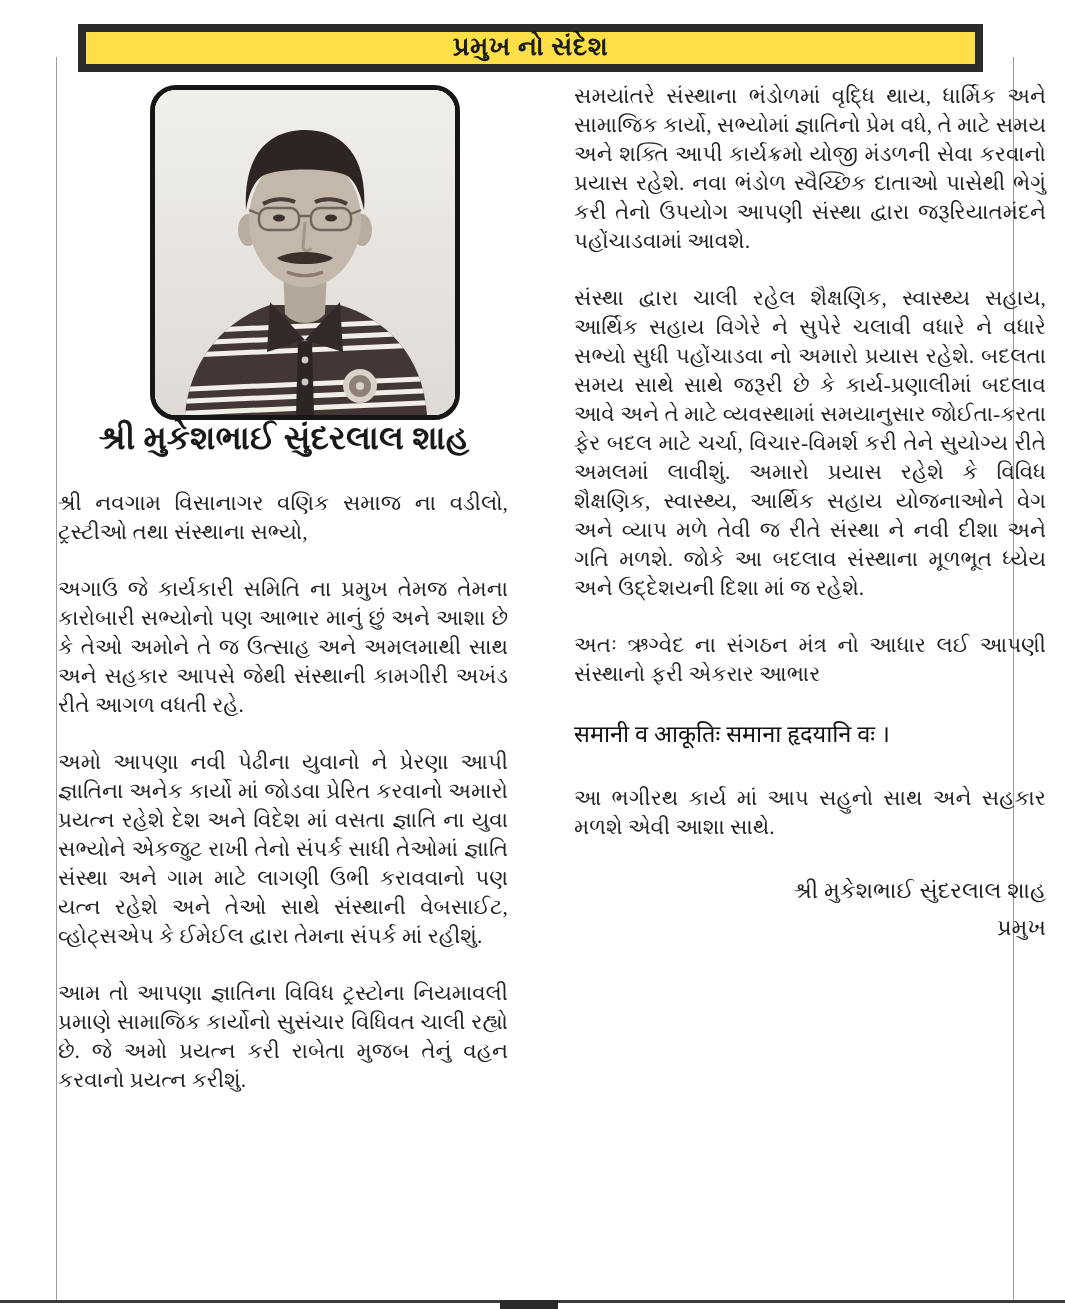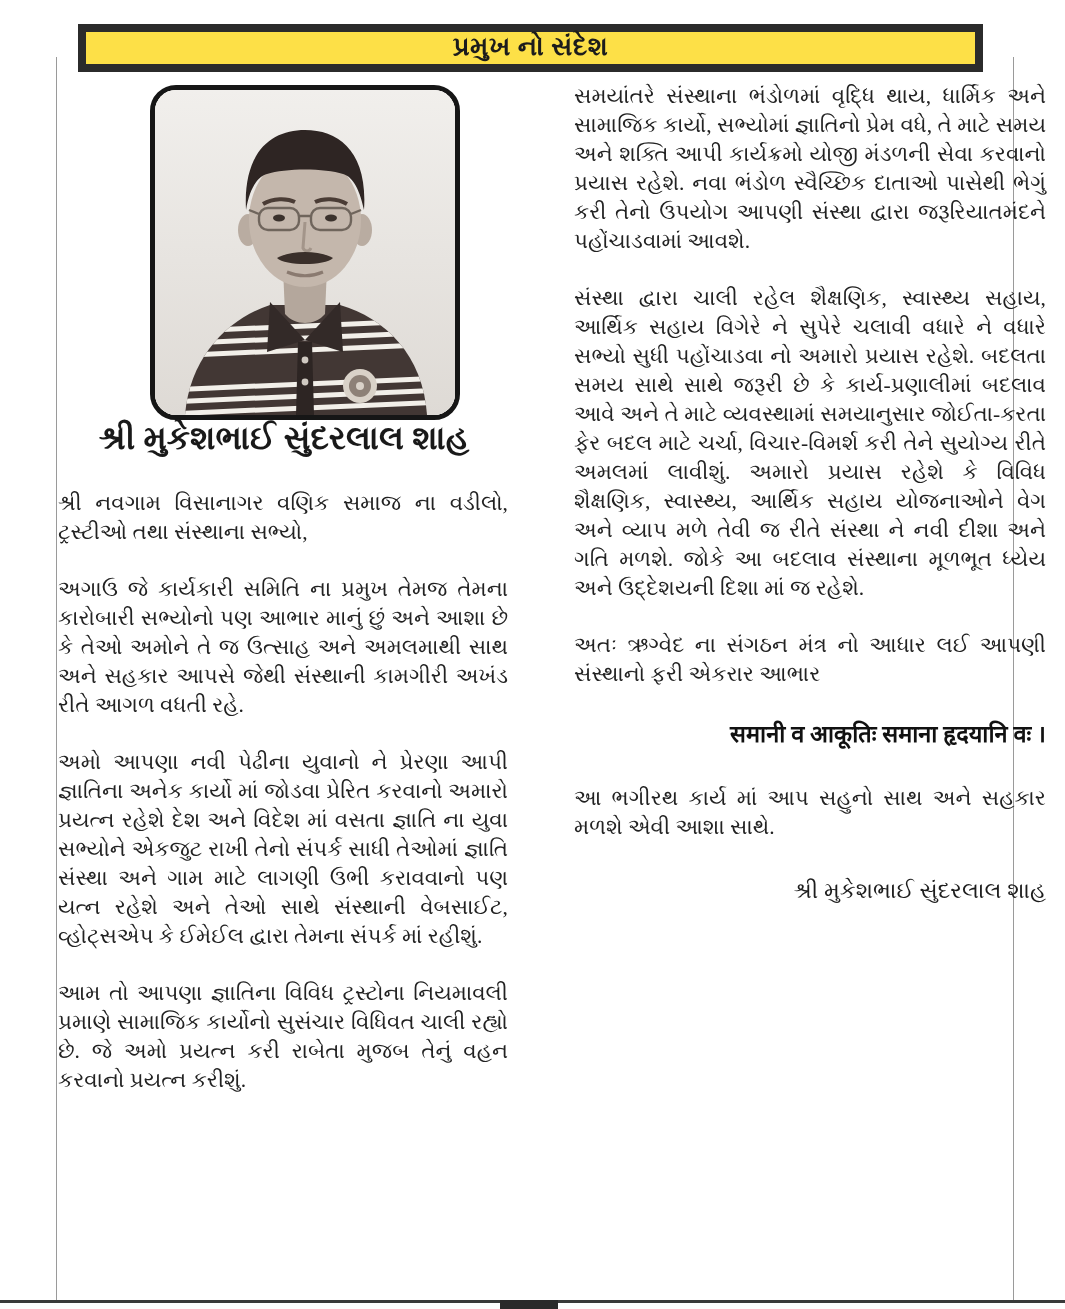--- a/index.html
+++ b/index.html
@@ -37,21 +37,21 @@
     text-align:center;font-size:33px;font-weight:600;color:#191919;
   }
   .col{
     position:absolute;font-size:21.5px;line-height:29px;color:#222;
     text-align:justify;
   }
   .col p{margin:0 0 28px 0;}
   .col-left{left:58px;top:489px;width:450px;}
   .col-right{left:534px;top:82px;width:472px;margin-left:40px;}
   .shloka{
-    text-align:right;font-weight:bold;font-size:23.5px;line-height:35px;
+    text-align:left;font-weight:normal;font-size:23.5px;line-height:35px;
     color:#111;margin:4px 0 32px 0;
   }
   .signature{
     text-align:right;font-size:22.5px;line-height:37px;color:#1d1d1d;margin-top:30px;
   }
   .sig-line{display:block;}
 </style>
 </head>
 <body>
 
@@ -145,14 +145,15 @@
 <div class="col col-right">
   <p>સમયાંતરે સંસ્થાના ભંડોળમાં વૃદ્ધિ થાય, ધાર્મિક અને સામાજિક કાર્યો, સભ્યોમાં જ્ઞાતિનો પ્રેમ વધે, તે માટે સમય અને શક્તિ આપી કાર્યક્રમો યોજી મંડળની સેવા કરવાનો પ્રયાસ રહેશે. નવા ભંડોળ સ્વૈચ્છિક દાતાઓ પાસેથી ભેગું કરી તેનો ઉપયોગ આપણી સંસ્થા દ્વારા જરૂરિયાતમંદને પહોંચાડવામાં આવશે.</p>
   <p>સંસ્થા દ્વારા ચાલી રહેલ શૈક્ષણિક, સ્વાસ્થ્ય સહાય, આર્થિક સહાય વિગેરે ને સુપેરે ચલાવી વધારે ને વધારે સભ્યો સુધી પહોંચાડવા નો અમારો પ્રયાસ રહેશે. બદલતા સમય સાથે સાથે જરૂરી છે કે કાર્ય-પ્રણાલીમાં બદલાવ આવે અને તે માટે વ્યવસ્થામાં સમયાનુસાર જોઈતા-કરતા ફેર બદલ માટે ચર્ચા, વિચાર-વિમર્શ કરી તેને સુયોગ્ય રીતે અમલમાં લાવીશું. અમારો પ્રયાસ રહેશે કે વિવિધ શૈક્ષણિક, સ્વાસ્થ્ય, આર્થિક સહાય યોજનાઓને વેગ અને વ્યાપ મળે તેવી જ રીતે સંસ્થા ને નવી દીશા અને ગતિ મળશે. જોકે આ બદલાવ સંસ્થાના મૂળભૂત ધ્યેય અને ઉદ્દેશયની દિશા માં જ રહેશે.</p>
   <p>અતઃ ઋગ્વેદ ના સંગઠન મંત્ર નો આધાર લઈ આપણી સંસ્થાનો ફરી એકરાર આભાર</p>
   <div class="shloka">
     <span class="sig-line">समानी व आकूतिः समाना हृदयानि वः ।</span>
   </div>
   <p>આ ભગીરથ કાર્ય માં આપ સહુનો સાથ અને સહકાર મળશે એવી આશા સાથે.</p>
   <div class="signature">
     <span class="sig-line">શ્રી મુકેશભાઈ સુંદરલાલ શાહ</span>
+    <span class="sig-line">પ્રમુખ</span>
   </div>
 </div>
 
 </body></html>

